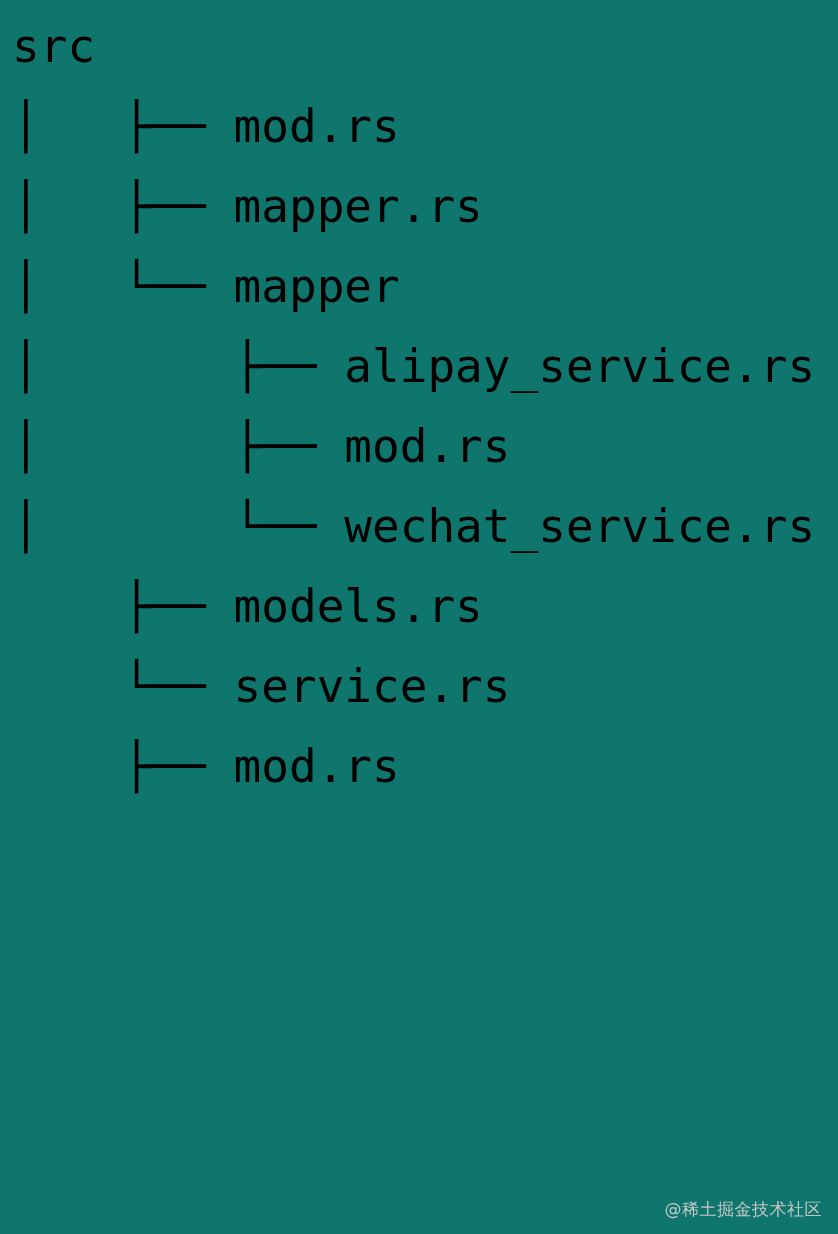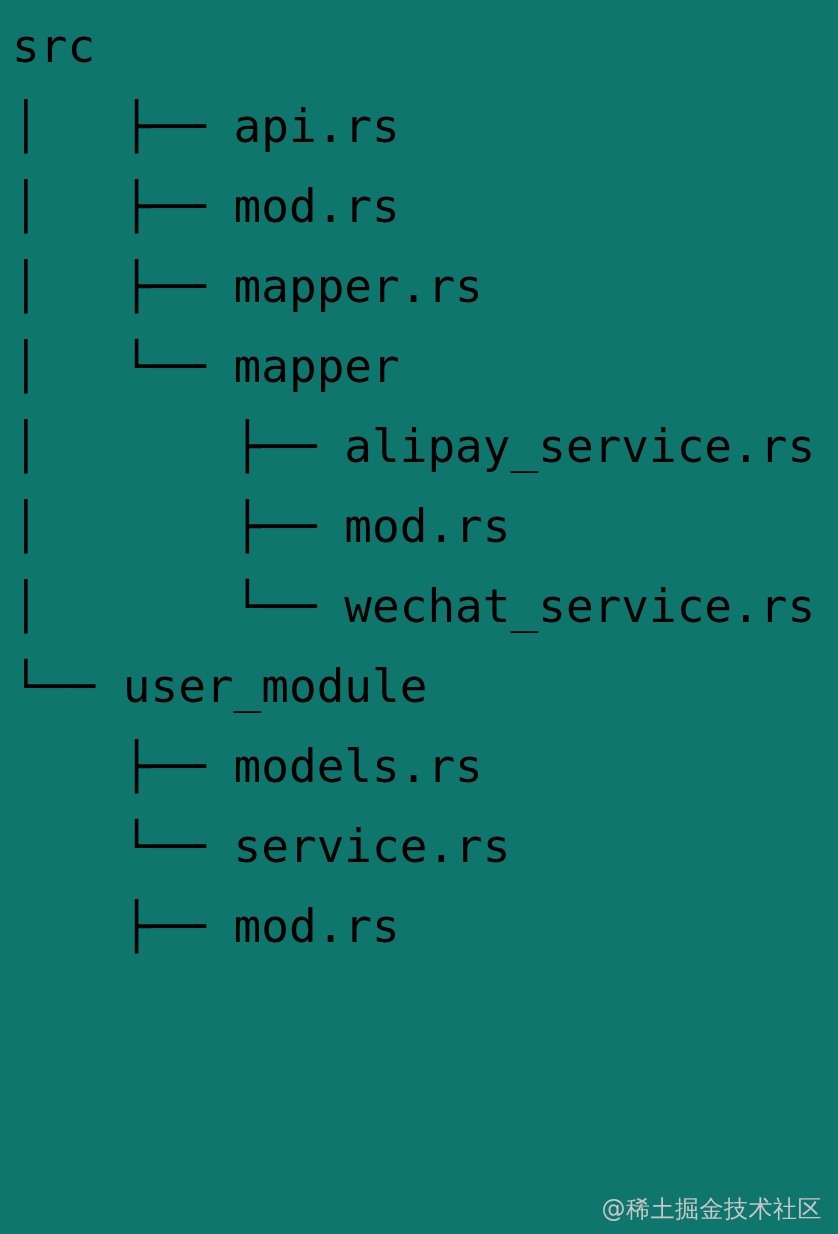--- a/index.html
+++ b/index.html
@@ -45,41 +45,39 @@
 
   .tree-label {
     color: #000000;
   }
 
   #watermark {
     position: absolute;
     right: 16px;
     bottom: 14px;
     font-family: "DejaVu Sans", "Liberation Sans", sans-serif;
-    font-size: 24px;
+    font-size: 17px;
     line-height: 22px;
     color: #c6c6c6;
     white-space: nowrap;
     letter-spacing: 0.5px;
   }
 </style>
 </head>
 <body>
 
 <div id="page">
 
   <pre id="tree"><span class="tree-row"><span class="tree-prefix"></span><span class="tree-label">src</span>
-</span><span class="tree-row"><span class="tree-prefix">│   ├── </span><span class="tree-label">api.rs</span>
 </span><span class="tree-row"><span class="tree-prefix">│   ├── </span><span class="tree-label">mod.rs</span>
 </span><span class="tree-row"><span class="tree-prefix">│   ├── </span><span class="tree-label">mapper.rs</span>
 </span><span class="tree-row"><span class="tree-prefix">│   └── </span><span class="tree-label">mapper</span>
 </span><span class="tree-row"><span class="tree-prefix">│       ├── </span><span class="tree-label">alipay_service.rs</span>
 </span><span class="tree-row"><span class="tree-prefix">│       ├── </span><span class="tree-label">mod.rs</span>
 </span><span class="tree-row"><span class="tree-prefix">│       └── </span><span class="tree-label">wechat_service.rs</span>
-</span><span class="tree-row"><span class="tree-prefix">└── </span><span class="tree-label">user_module</span>
 </span><span class="tree-row"><span class="tree-prefix">    ├── </span><span class="tree-label">models.rs</span>
 </span><span class="tree-row"><span class="tree-prefix">    └── </span><span class="tree-label">service.rs</span>
 </span><span class="tree-row"><span class="tree-prefix">    ├── </span><span class="tree-label">mod.rs</span>
 </span></pre>
 
   <div id="watermark">@稀土掘金技术社区</div>
 
 </div>
 
 </body></html>

